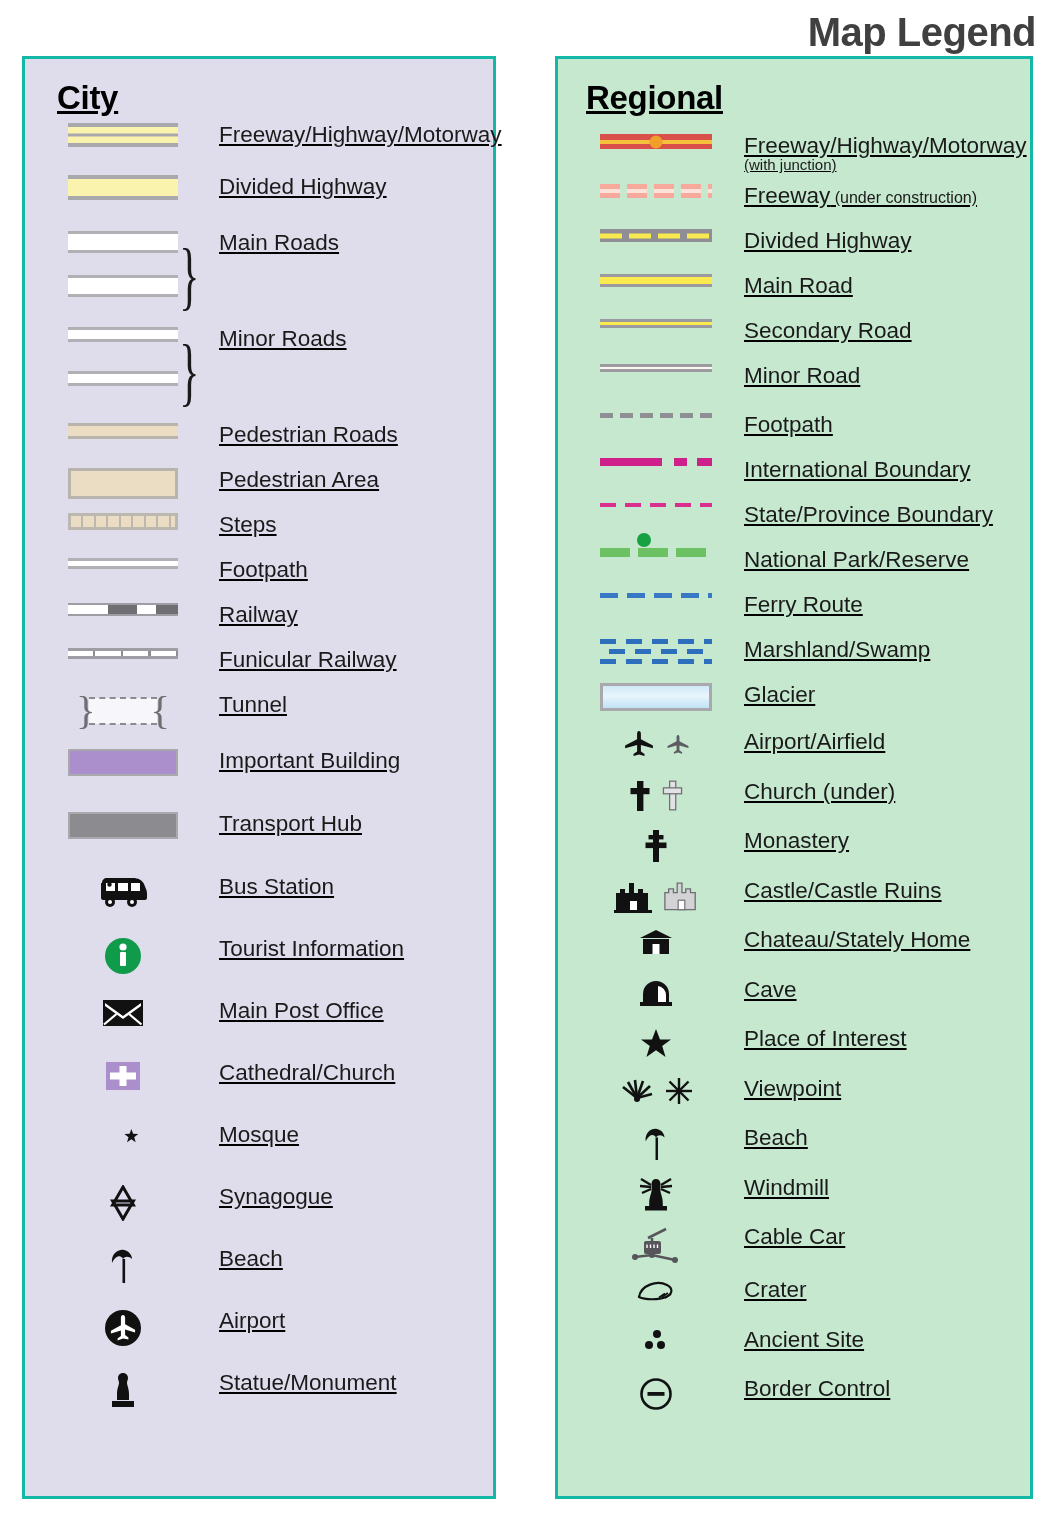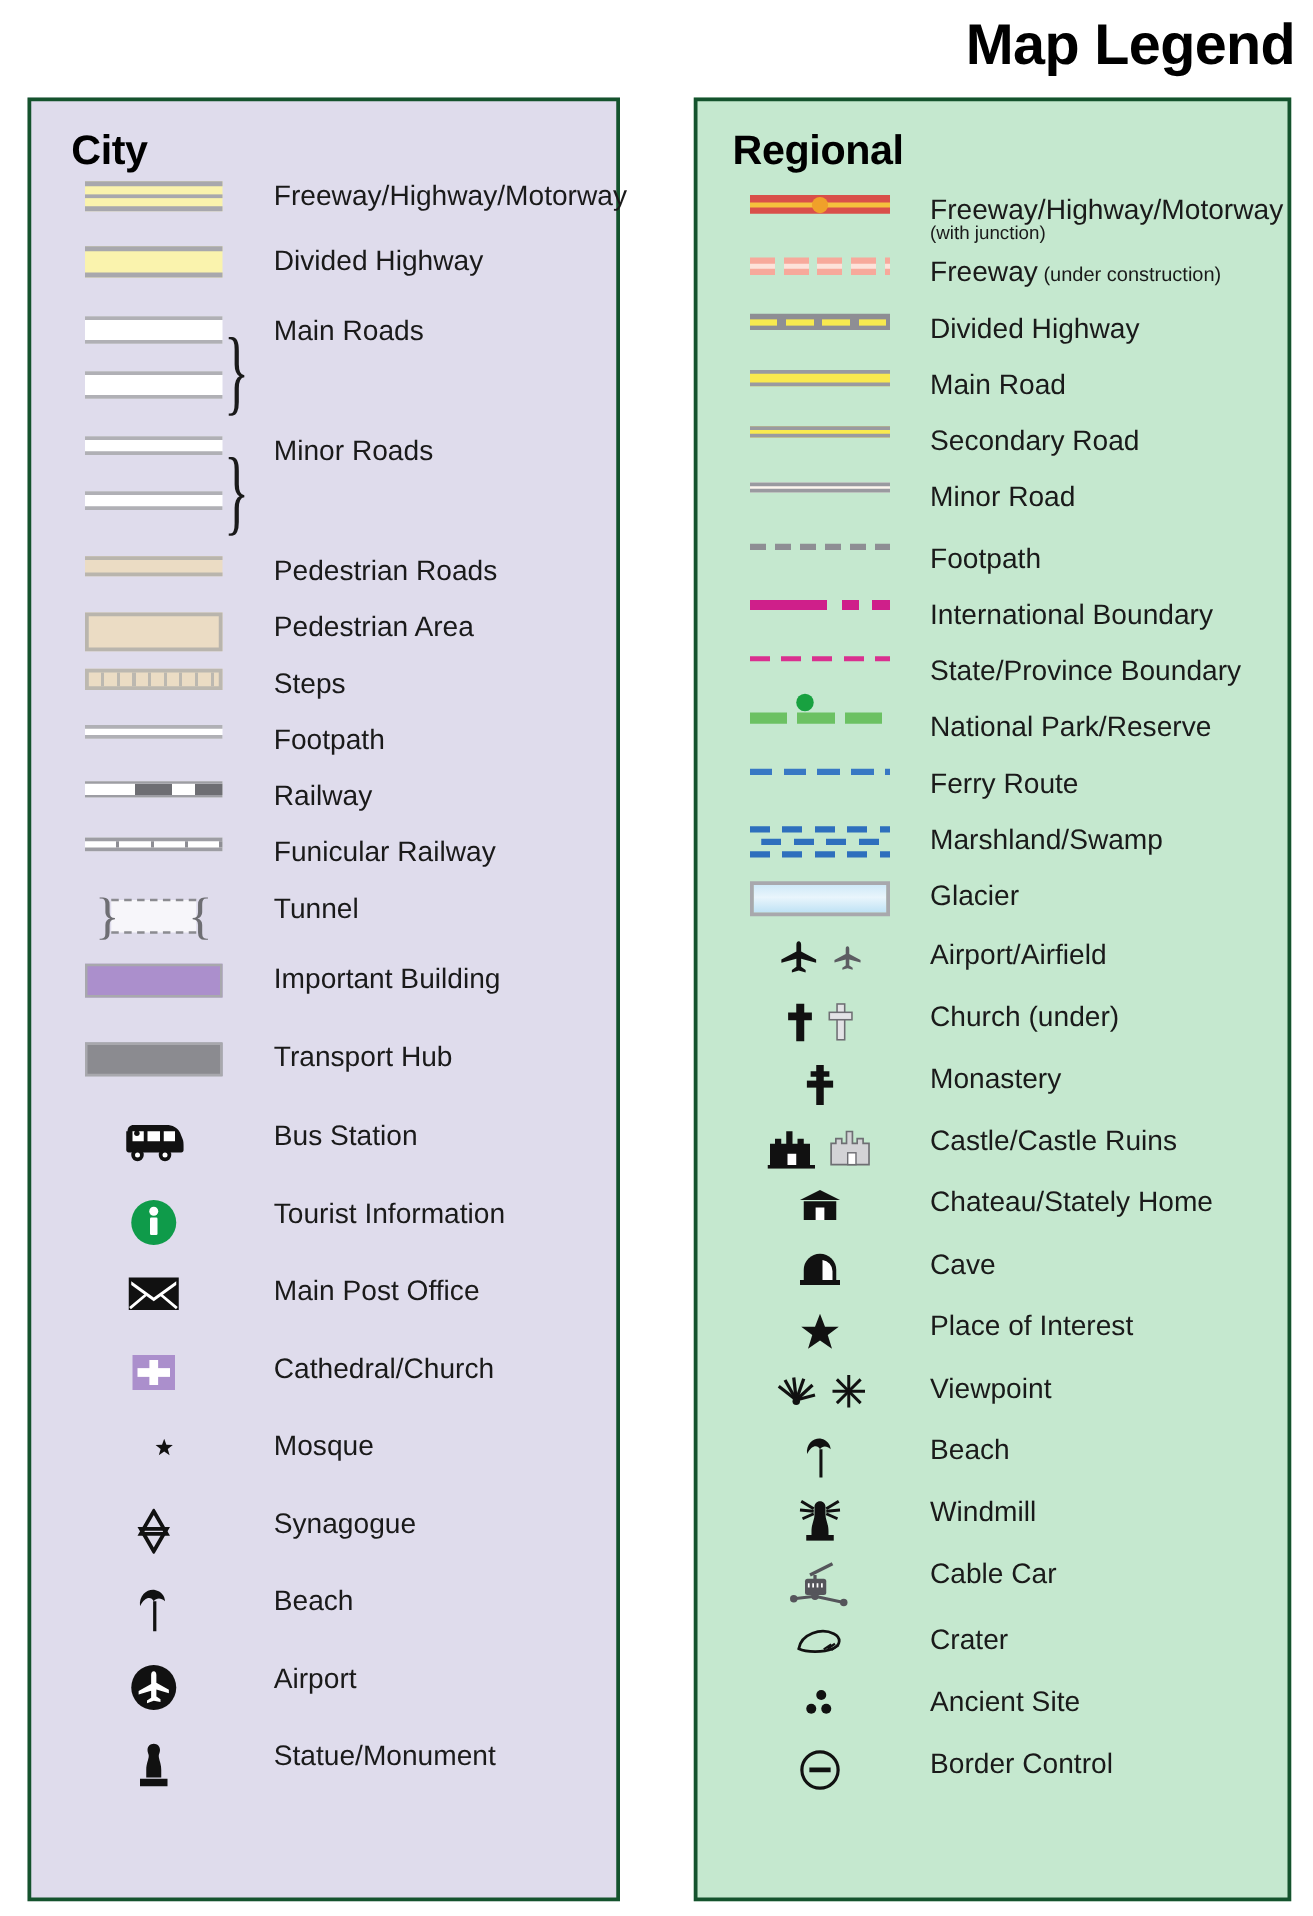--- a/index.html
+++ b/index.html
@@ -8,32 +8,33 @@
     background: #ffffff;
     font-family: "Liberation Sans", sans-serif;
     position: relative;
     overflow: hidden;
   }
 
   
   .legend-title {
     position: absolute;
     right: 14px; top: 12px;
-    font-size: 46px;
+    font-size: 40px;
     font-weight: bold;
     letter-spacing: -0.5px;
-    color: #000000;
+    color: #404040;
     line-height: 1;
   }
 
   
   .panel {
     position: absolute;
-    top: 78px;
-    border: 3px solid #14532d;
+    top: 56px;
+    border: 3px solid #14b8a6;
+    text-decoration: underline;
   }
   .panel-city {
     left: 22px; width: 474px; height: 1443px;
     background: #dfdcec;
   }
   .panel-regional {
     left: 555px; width: 478px; height: 1443px;
     background: #c5e8cf;
   }
   .panel-heading {

